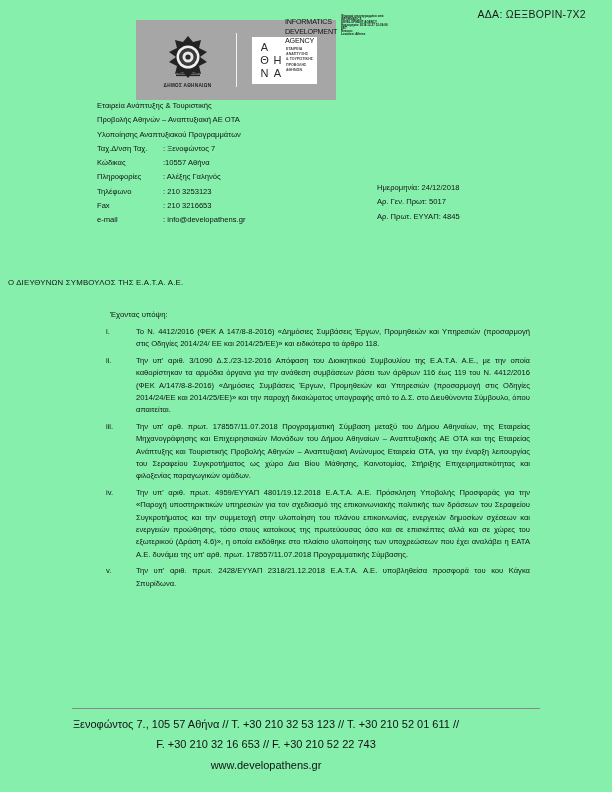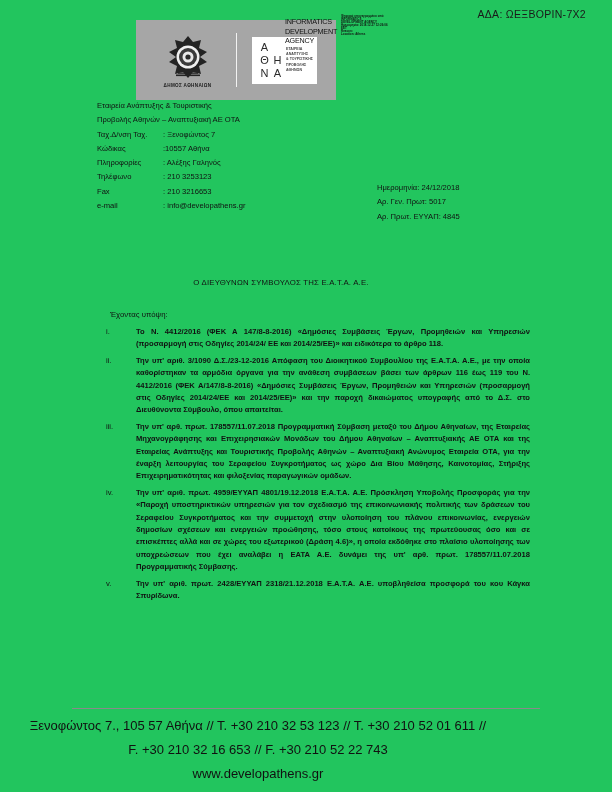--- a/index.html
+++ b/index.html
@@ -8,21 +8,21 @@
     background: #ffffff;
   }
   body {
     font-family: "Liberation Sans", sans-serif;
     color: #000000;
   }
   .page {
     position: relative;
     width: 612px;
     height: 792px;
-    background: #22c55e;
+    background: #86efac;
     overflow: hidden;
     box-sizing: border-box;
   }
 
   
   .ada-stamp {
     position: absolute;
     top: 8px;
     right: 26px;
     font-size: 10.5px;
@@ -147,24 +147,24 @@
     top: 181px;
     font-size: 7.6px;
     line-height: 1.88;
     color: #111;
     white-space: nowrap;
   }
 
   
   .doc-title {
     position: absolute;
-    left: 15px;
+    left: 8px;
     top: 278px;
     width: 532px;
-    text-align: center;
+    text-align: left;
     font-size: 7.8px;
     letter-spacing: 0.2px;
     color: #111;
   }
   .having {
     position: absolute;
     left: 110px;
     top: 310px;
     font-size: 7.8px;
     color: #111;
@@ -189,41 +189,41 @@
     line-height: 1.62;
     color: #111;
   }
   .li-body {
     flex: 1 1 auto;
     font-size: 7.6px;
     line-height: 1.62;
     text-align: justify;
     color: #111;
     hyphens: none;
-    font-weight: bold;
   }
 
   
   .footer-rule {
     position: absolute;
     left: 72px;
     top: 708px;
     width: 468px;
     height: 1px;
     background: #8a8a8a;
   }
   .footer {
     position: absolute;
     left: 0;
     top: 714px;
     width: 516px;
     text-align: center;
-    font-size: 13px;
+    font-size: 11px;
     line-height: 1.85;
     color: #111;
+    padding-left: 8px;
   }
   .footer div { display: block; }
 </style>
 </head>
 <body>
 
 <div class="page">
 
   <div class="ada-stamp">ΑΔΑ: ΩΕΞΒΟΡΙΝ-7Χ2</div>
 
@@ -276,20 +276,21 @@
         </div>
       </div>
     </div>
   </div>
 
   <div class="ida-text">INFORMATICS DEVELOPMENT AGENCY</div>
 
   <div class="addr">
     <span class="row">Εταιρεία Ανάπτυξης &amp; Τουριστικής</span>
     <span class="row">Προβολής Αθηνών – Αναπτυξιακή ΑΕ ΟΤΑ</span>
+    <span class="row">Υλοποίησης Αναπτυξιακού Προγραμμάτων</span>
 
     <span class="row">
       <span class="lbl">Ταχ.Δ/νση Ταχ.</span><span class="val">: Ξενοφώντος 7</span>
     </span>
     <span class="row">
       <span class="lbl">Κώδικας</span><span class="val">:10557 Αθήνα</span>
     </span>
     <span class="row">
       <span class="lbl">Πληροφορίες</span><span class="val">: Αλέξης Γαληνός</span>
     </span>

